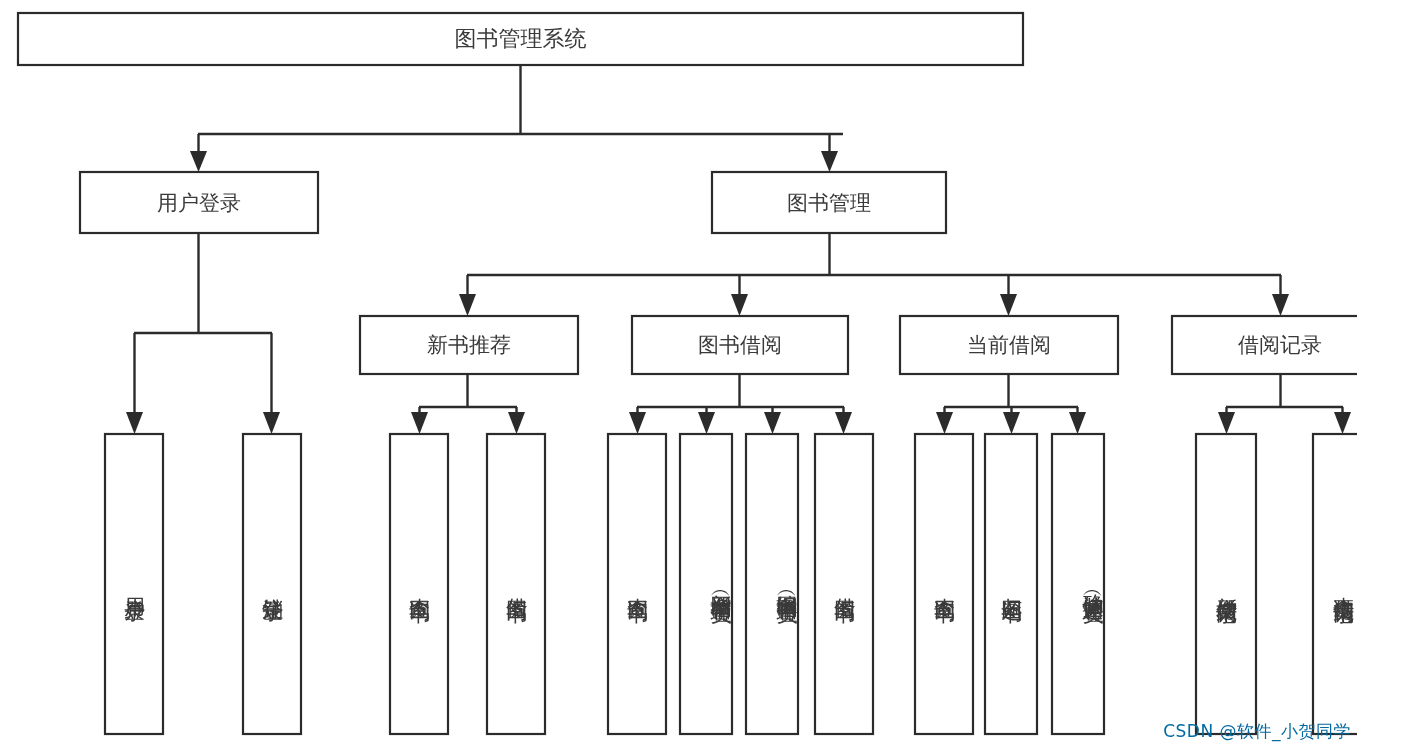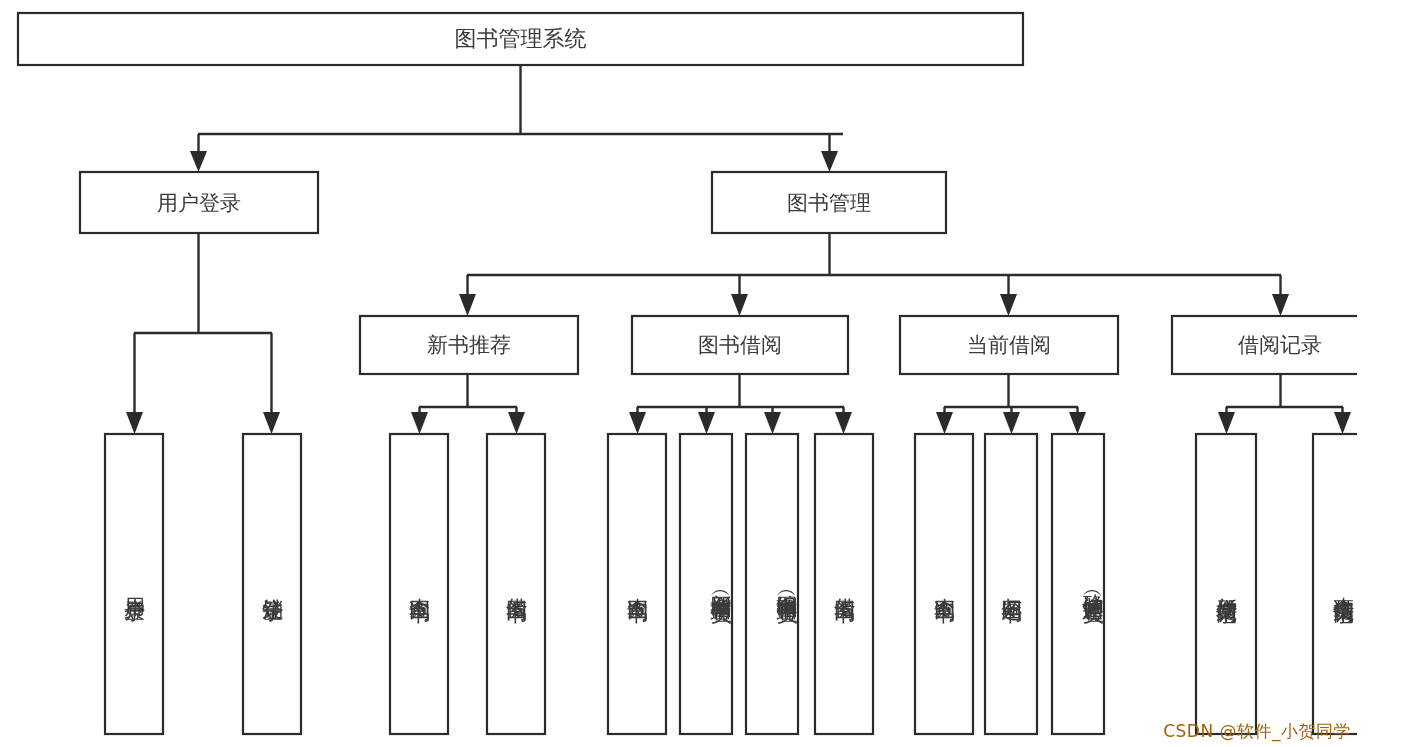--- a/index.html
+++ b/index.html
@@ -68,21 +68,21 @@
     text-align: center;
     white-space: nowrap;
     pointer-events: none;
   }
   #watermark {
     position: absolute;
     right: 6px;
     bottom: 4px;
     font-family: "DejaVu Sans", "Liberation Sans", sans-serif;
     font-size: 17px;
-    color: #a16207;
+    color: #0369a1;
     letter-spacing: 0.5px;
     white-space: nowrap;
   }
 </style>
 </head>
 <body>
 
 <div id="diagram-root">
 
   <svg id="diagram-svg" viewBox="0 0 1405 747">

